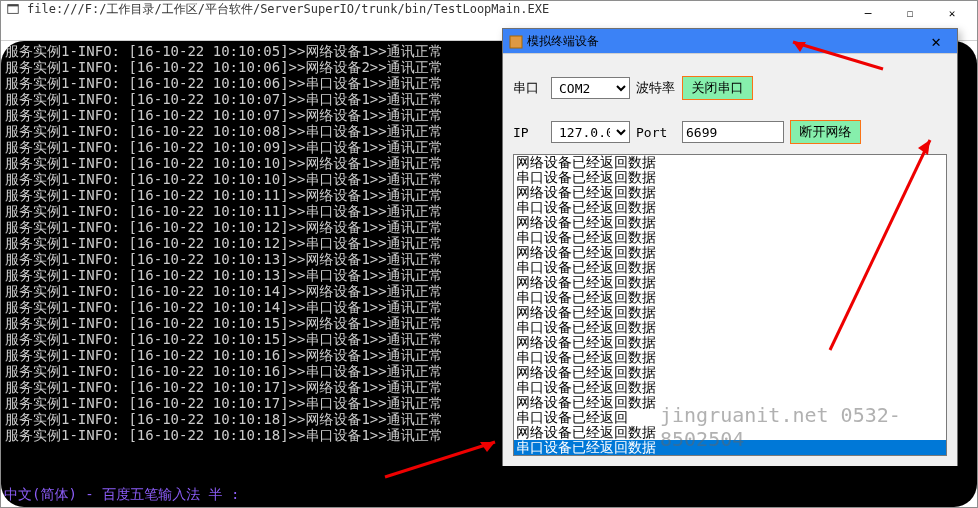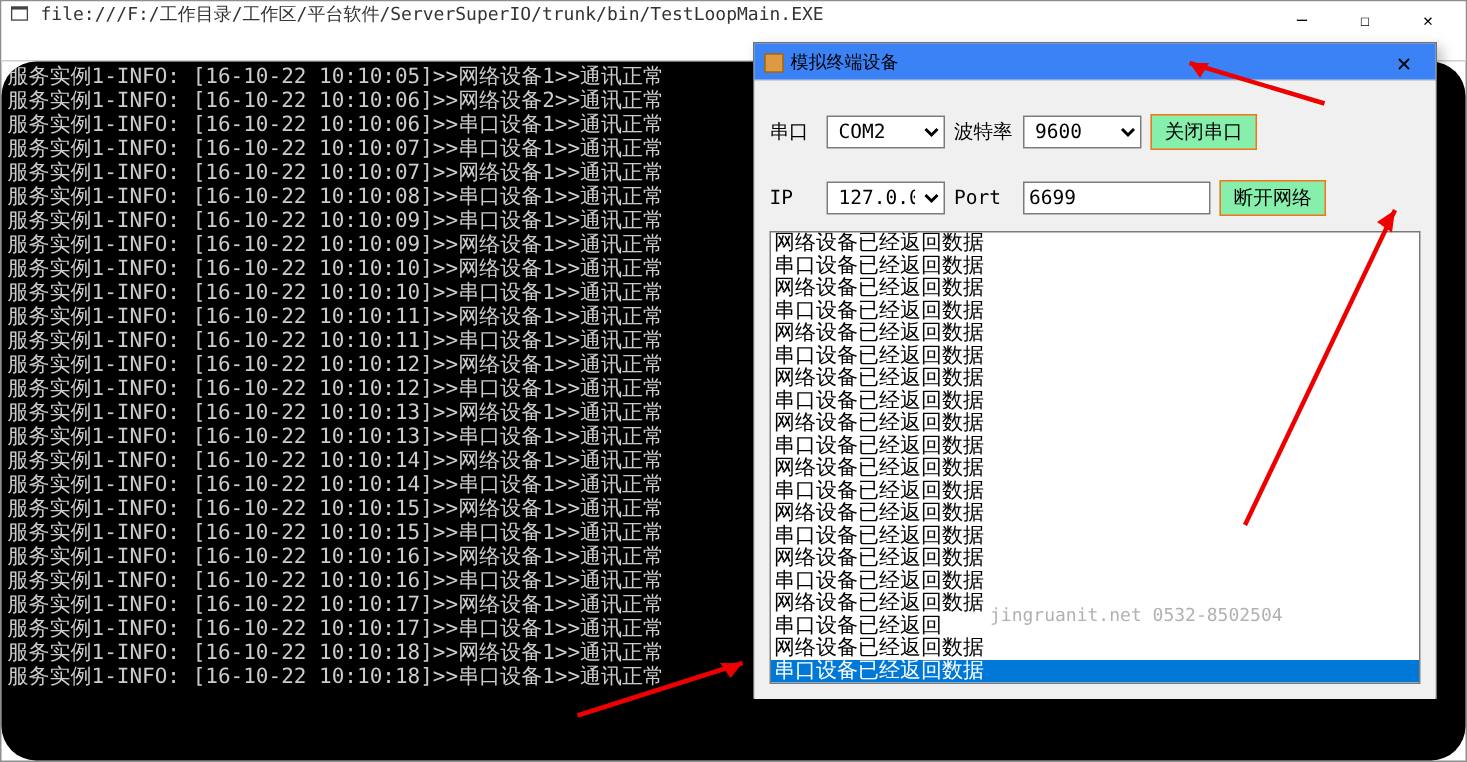--- a/index.html
+++ b/index.html
@@ -21,31 +21,31 @@
 .child-icon { width: 14px; height: 14px; margin-right: 4px; }
 .child-title { flex: 1; font-size: 12px; }
 .child-close { width: 30px; height: 24px; display: flex; align-items: center; justify-content: center; font-size: 16px; cursor: pointer; }
 
 .child-body { flex: 1; background: #f0f0f0; padding: 10px; display: flex; flex-direction: column; }
 .form-row { display: flex; align-items: center; gap: 6px; margin-bottom: 8px; margin-top: 12px; }
 .form-label { font-size: 13px; width: 32px; }
 .form-label.wide { width: 40px; }
 .form-select, .form-input { height: 22px; font-size: 13px; padding: 1px 3px; border: 1px solid #7a7a7a; background: #fff; }
 .form-select { width: 79px; }
-.form-input { width: 125px; }
+.form-input { width: 102px; }
 .form-button { height: 24px; width: 71px; font-size: 13px; background: #86efac; border: 1px solid #f97316; cursor: pointer; }
 
 .log-area { flex: 1; background: #fff; border: 1px solid #7a7a7a; margin-top: 2px; overflow-y: scroll; font-size: 14px; line-height: 15px; font-family: "SimSun", monospace; }
 .log-line { white-space: nowrap; color: #000; padding: 0 2px; }
 .log-line.selected { background: #0078d7; color: #fff; }
 
-.ime-bar { position: absolute; bottom: 4px; left: 4px; color: #000000; font-size: 14px; font-family: "SimSun", monospace; }
+.ime-bar { position: absolute; bottom: 4px; left: 4px; color: #8b5cf6; font-size: 14px; font-family: "SimSun", monospace; }
 
 .arrow { position: absolute; pointer-events: none; z-index: 200; }
-.watermark { position: absolute; top: 403px; left: 660px; color: rgba(100,100,100,0.5); font-size: 12px; font-family: monospace; z-index: 150; pointer-events: none; }
+.watermark { position: absolute; top: 403px; left: 660px; color: rgba(100,100,100,0.5); font-size: 20px; font-family: monospace; z-index: 150; pointer-events: none; }
 </style>
 </head>
 <body>
 
 <div class="main-window">
   <div class="main-titlebar">
     <span class="app-icon">
       <svg viewBox="0 0 16 16">
           <rect x="2" y="3" width="12" height="10" fill="none" stroke="#444" stroke-width="1"></rect>
           <rect x="2" y="3" width="12" height="2" fill="#444"></rect>
@@ -59,21 +59,20 @@
     </div>
   </div>
   <div class="terminal" id="terminal">
       <div class="terminal-line">服务实例1-INFO: [16-10-22 10:10:05]&gt;&gt;网络设备1&gt;&gt;通讯正常</div>
       <div class="terminal-line">服务实例1-INFO: [16-10-22 10:10:06]&gt;&gt;网络设备2&gt;&gt;通讯正常</div>
       <div class="terminal-line">服务实例1-INFO: [16-10-22 10:10:06]&gt;&gt;串口设备1&gt;&gt;通讯正常</div>
       <div class="terminal-line">服务实例1-INFO: [16-10-22 10:10:07]&gt;&gt;串口设备1&gt;&gt;通讯正常</div>
       <div class="terminal-line">服务实例1-INFO: [16-10-22 10:10:07]&gt;&gt;网络设备1&gt;&gt;通讯正常</div>
       <div class="terminal-line">服务实例1-INFO: [16-10-22 10:10:08]&gt;&gt;串口设备1&gt;&gt;通讯正常</div>
       <div class="terminal-line">服务实例1-INFO: [16-10-22 10:10:09]&gt;&gt;串口设备1&gt;&gt;通讯正常</div>
-      <div class="terminal-line">服务实例1-INFO: [16-10-22 10:10:09]&gt;&gt;网络设备1&gt;&gt;通讯正常</div>
       <div class="terminal-line">服务实例1-INFO: [16-10-22 10:10:10]&gt;&gt;网络设备1&gt;&gt;通讯正常</div>
       <div class="terminal-line">服务实例1-INFO: [16-10-22 10:10:10]&gt;&gt;串口设备1&gt;&gt;通讯正常</div>
       <div class="terminal-line">服务实例1-INFO: [16-10-22 10:10:11]&gt;&gt;网络设备1&gt;&gt;通讯正常</div>
       <div class="terminal-line">服务实例1-INFO: [16-10-22 10:10:11]&gt;&gt;串口设备1&gt;&gt;通讯正常</div>
       <div class="terminal-line">服务实例1-INFO: [16-10-22 10:10:12]&gt;&gt;网络设备1&gt;&gt;通讯正常</div>
       <div class="terminal-line">服务实例1-INFO: [16-10-22 10:10:12]&gt;&gt;串口设备1&gt;&gt;通讯正常</div>
       <div class="terminal-line">服务实例1-INFO: [16-10-22 10:10:13]&gt;&gt;网络设备1&gt;&gt;通讯正常</div>
       <div class="terminal-line">服务实例1-INFO: [16-10-22 10:10:13]&gt;&gt;串口设备1&gt;&gt;通讯正常</div>
       <div class="terminal-line">服务实例1-INFO: [16-10-22 10:10:14]&gt;&gt;网络设备1&gt;&gt;通讯正常</div>
       <div class="terminal-line">服务实例1-INFO: [16-10-22 10:10:14]&gt;&gt;串口设备1&gt;&gt;通讯正常</div>
@@ -96,21 +95,20 @@
         </svg>
     </span>
     <span class="child-title">模拟终端设备</span>
     <span class="child-close">✕</span>
   </div>
   <div class="child-body">
     <div class="form-row">
       <span class="form-label">串口</span>
       <select class="form-select"><option>COM2</option></select>
       <span class="form-label wide">波特率</span>
-      <select class="form-select"><option>9600</option></select>
       <button class="form-button">关闭串口</button>
     </div>
     <div class="form-row">
       <span class="form-label">IP</span>
       <select class="form-select"><option>127.0.0.1</option></select>
       <span class="form-label wide">Port</span>
       <input class="form-input" value="6699" style="">
       <button class="form-button">断开网络</button>
     </div>
     <div class="log-area" id="logarea">

